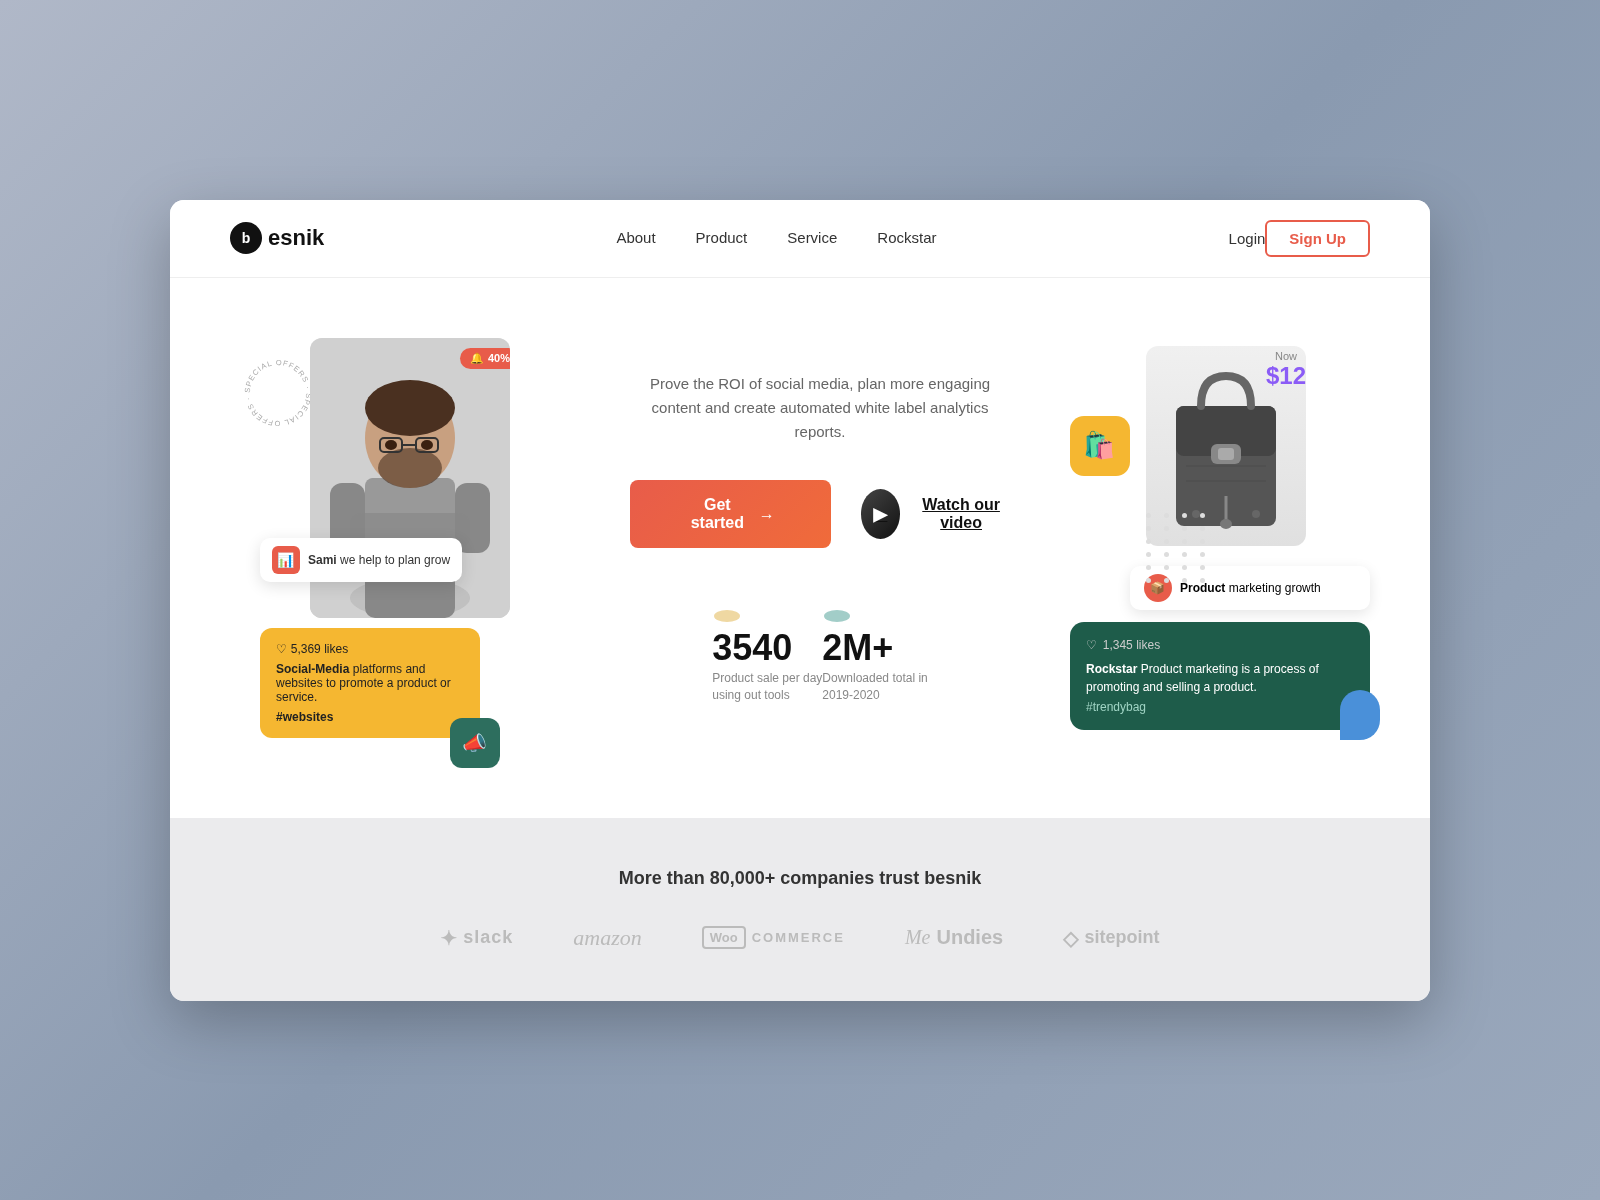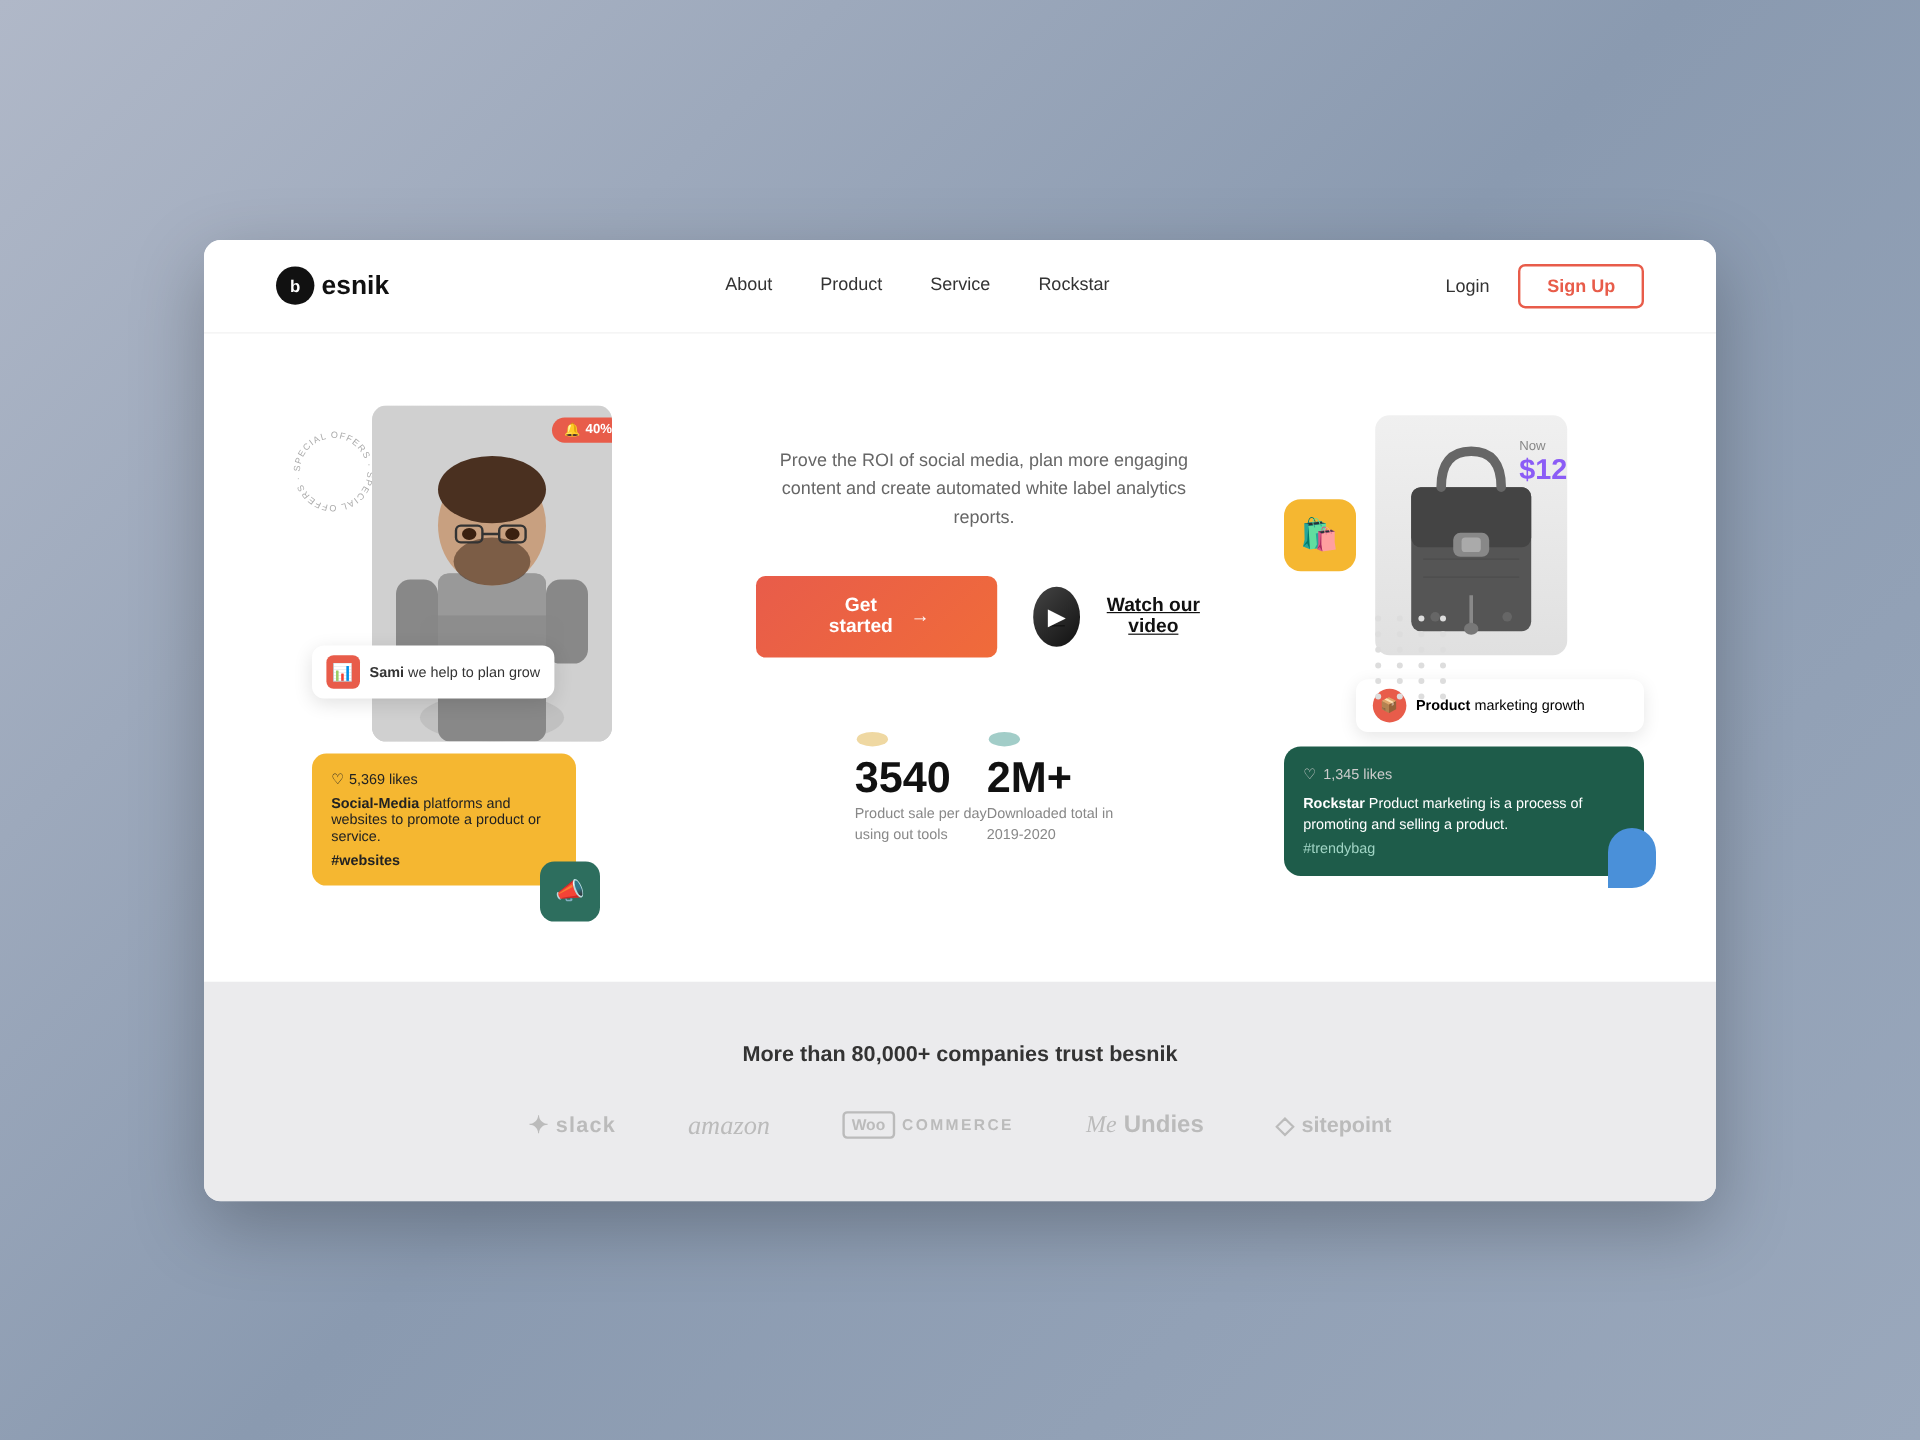--- a/index.html
+++ b/index.html
@@ -54,21 +54,20 @@
     }
     .nav-links a {
       text-decoration: none;
       color: #333;
       font-size: 15px;
       font-weight: 500;
     }
     .nav-actions {
       display: flex;
       align-items: center;
-      gap: 24px;
     }
     .btn-login {
       background: none;
       border: none;
       cursor: pointer;
       font-size: 15px;
       color: #333;
       font-weight: 500;
     }
     .btn-signup {
@@ -304,22 +303,22 @@
       background: linear-gradient(180deg, #f0f0f0, #e0e0e0);
       border-radius: 12px;
       display: flex;
       align-items: center;
       justify-content: center;
       font-size: 80px;
     }
     .price-tag {
       position: absolute;
       right: 0;
-      top: 20px;
-      text-align: left;
+      top: 4px;
+      text-align: center;
     }
     .price-now {
       font-size: 11px;
       color: #888;
     }
     .price-amount {
       font-size: 24px;
       font-weight: 800;
       color: #8b5cf6;
     }

